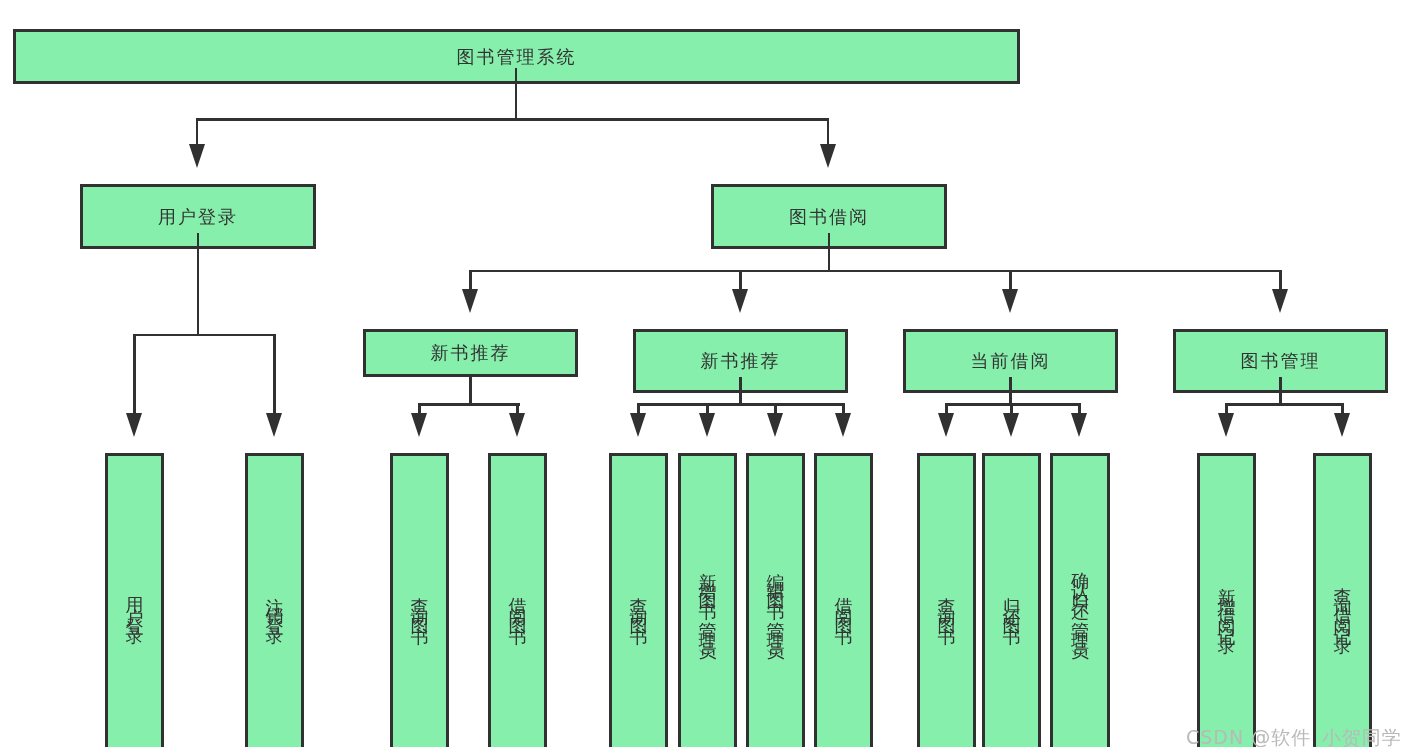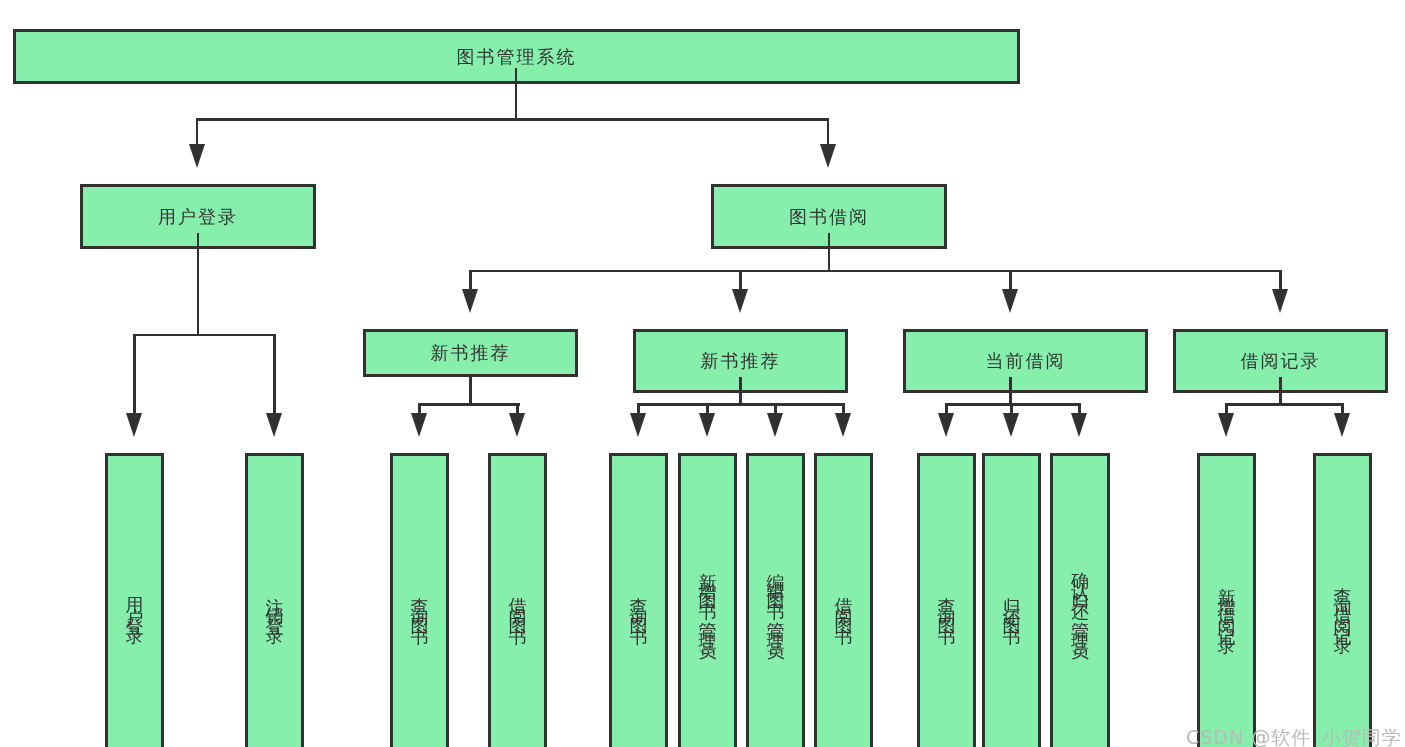--- a/index.html
+++ b/index.html
@@ -57,22 +57,22 @@
   <div class="ln" style="left:739.25px;top:269.5px;width:2.5px;height:21px;"></div>
   <div class="ln" style="left:1009.25px;top:269.5px;width:2.5px;height:21px;"></div>
   <div class="ln" style="left:1279.25px;top:269.5px;width:2.5px;height:21px;"></div>
   <div class="ah" style="left:462px;top:289px;"></div>
   <div class="ah" style="left:732px;top:289px;"></div>
   <div class="ah" style="left:1002px;top:289px;"></div>
   <div class="ah" style="left:1272px;top:289px;"></div>
 
   <div class="node" style="left:363px;top:313px;width:215px;height:48px;">新书推荐</div>
   <div class="node" style="left:633px;top:313px;width:215px;height:64px;">新书推荐</div>
-  <div class="node" style="left:903px;top:313px;width:245px;height:64px;">当前借阅</div>
-  <div class="node" style="left:1173px;top:313px;width:215px;height:64px;">借阅记录</div>
+  <div class="node" style="left:903px;top:313px;width:215px;height:64px;">当前借阅</div>
+  <div class="node" style="left:1173px;top:313px;width:215px;height:64px;">图书管理</div>
 
   <div class="ln" style="left:469.25px;top:377px;width:2.5px;height:28.5px;"></div>
   <div class="ln" style="left:418.25px;top:403px;width:101.5px;height:2.5px;"></div>
   <div class="ln" style="left:418.25px;top:403px;width:2.5px;height:12px;"></div>
   <div class="ln" style="left:516.25px;top:403px;width:2.5px;height:12px;"></div>
   <div class="ah" style="left:411px;top:413px;"></div>
   <div class="ah" style="left:509px;top:413px;"></div>
 
   <div class="ln" style="left:739.25px;top:377px;width:2.5px;height:28.5px;"></div>
   <div class="ln" style="left:637.25px;top:403px;width:207.5px;height:2.5px;"></div>

